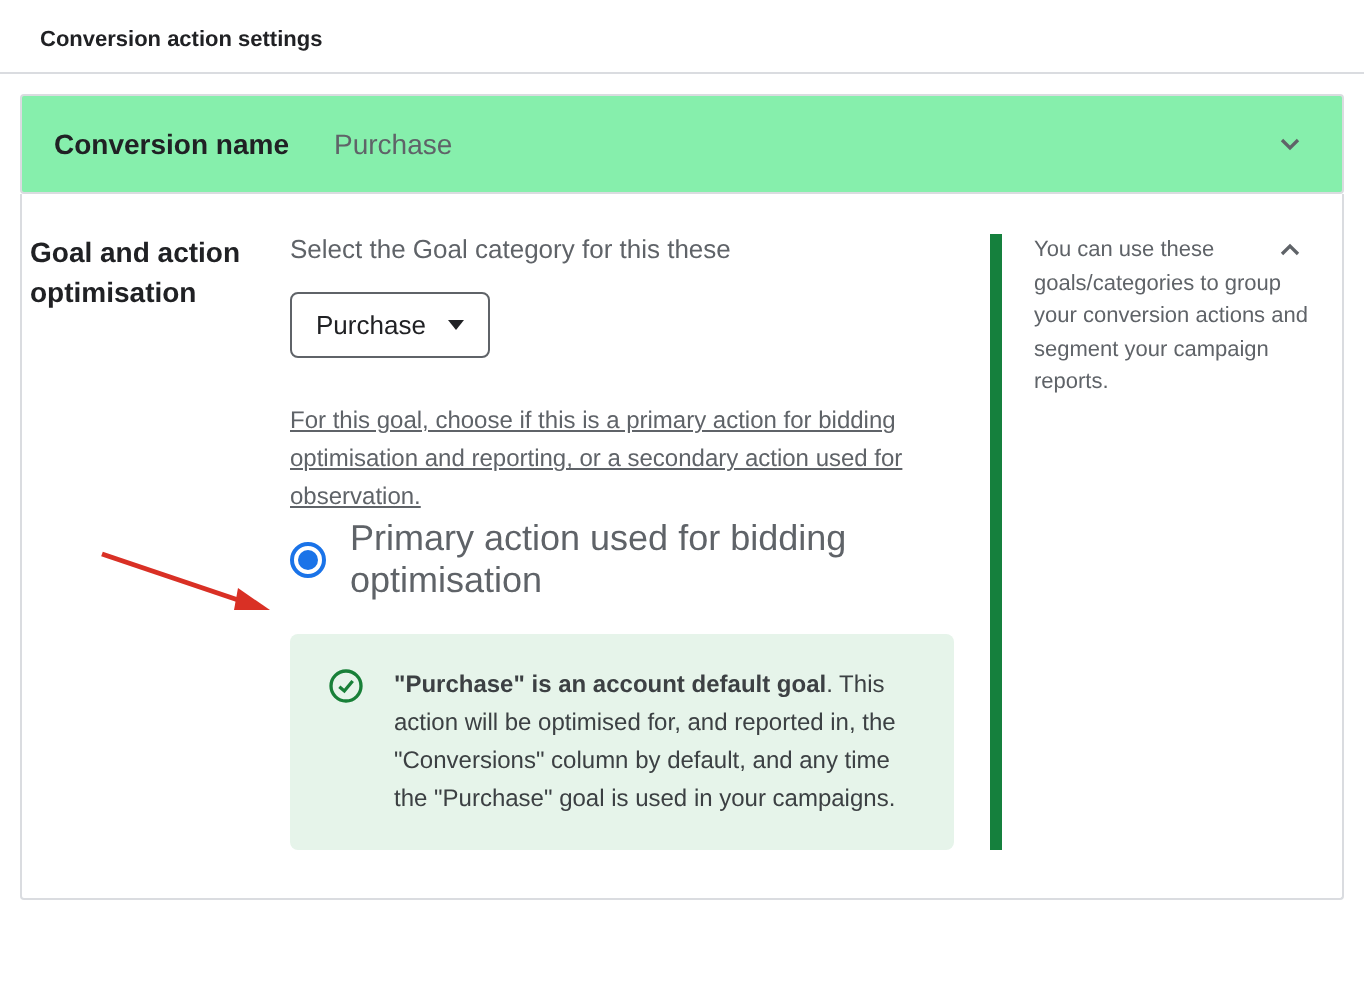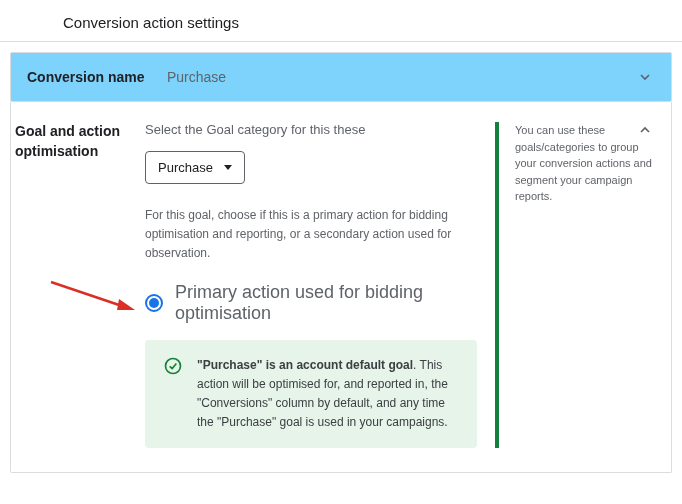--- a/index.html
+++ b/index.html
@@ -7,36 +7,35 @@
       margin: 0;
       padding: 0;
       font-family: Arial, Helvetica, sans-serif;
     }
     body {
       background: #fff;
       width: 682px;
       color: #202124;
     }
     .page-title {
-      font-size: 15px;
-      font-weight: 400;
+      font-size: 11px;
+      font-weight: 700;
       padding: 14px 20px 10px 20px;
-      margin-left: 43px;
     }
     .rule {
       border: none;
       border-top: 1px solid #dadce0;
     }
     .outer {
       padding: 10px 10px 0 10px;
     }
     .collapsed-row {
       border: 1px solid #dadce0;
       border-radius: 2px;
-      background: #7dd3fc;
+      background: #86efac;
       display: flex;
       align-items: center;
       padding: 14px 16px;
       cursor: pointer;
     }
     .collapsed-label {
       width: 140px;
       font-size: 14px;
       font-weight: 600;
     }
@@ -68,21 +67,21 @@
       line-height: 1.4;
       padding-right: 10px;
     }
     .mid-col {
       flex: 1;
       padding-right: 18px;
       position: relative;
     }
     .right-col {
       width: 160px;
-      border-left: 4px solid #15803d;
+      border-left: 6px solid #15803d;
       padding-left: 16px;
       font-size: 11px;
       color: #5f6368;
       line-height: 1.5;
     }
     .collapse-chevron {
       position: absolute;
       top: 18px;
       right: 16px;
       width: 20px;
@@ -114,21 +113,21 @@
       width: 0;
       height: 0;
       border-left: 4px solid transparent;
       border-right: 4px solid transparent;
       border-top: 5px solid #202124;
     }
     .help-text {
       font-size: 12px;
       color: #5f6368;
       line-height: 1.6;
-      margin-bottom: 18px;
+      text-decoration: underline;
     }
     .radio-row {
       display: flex;
       align-items: center;
       gap: 12px;
       margin-bottom: 16px;
       cursor: pointer;
     }
     .radio-outer {
       width: 18px;

